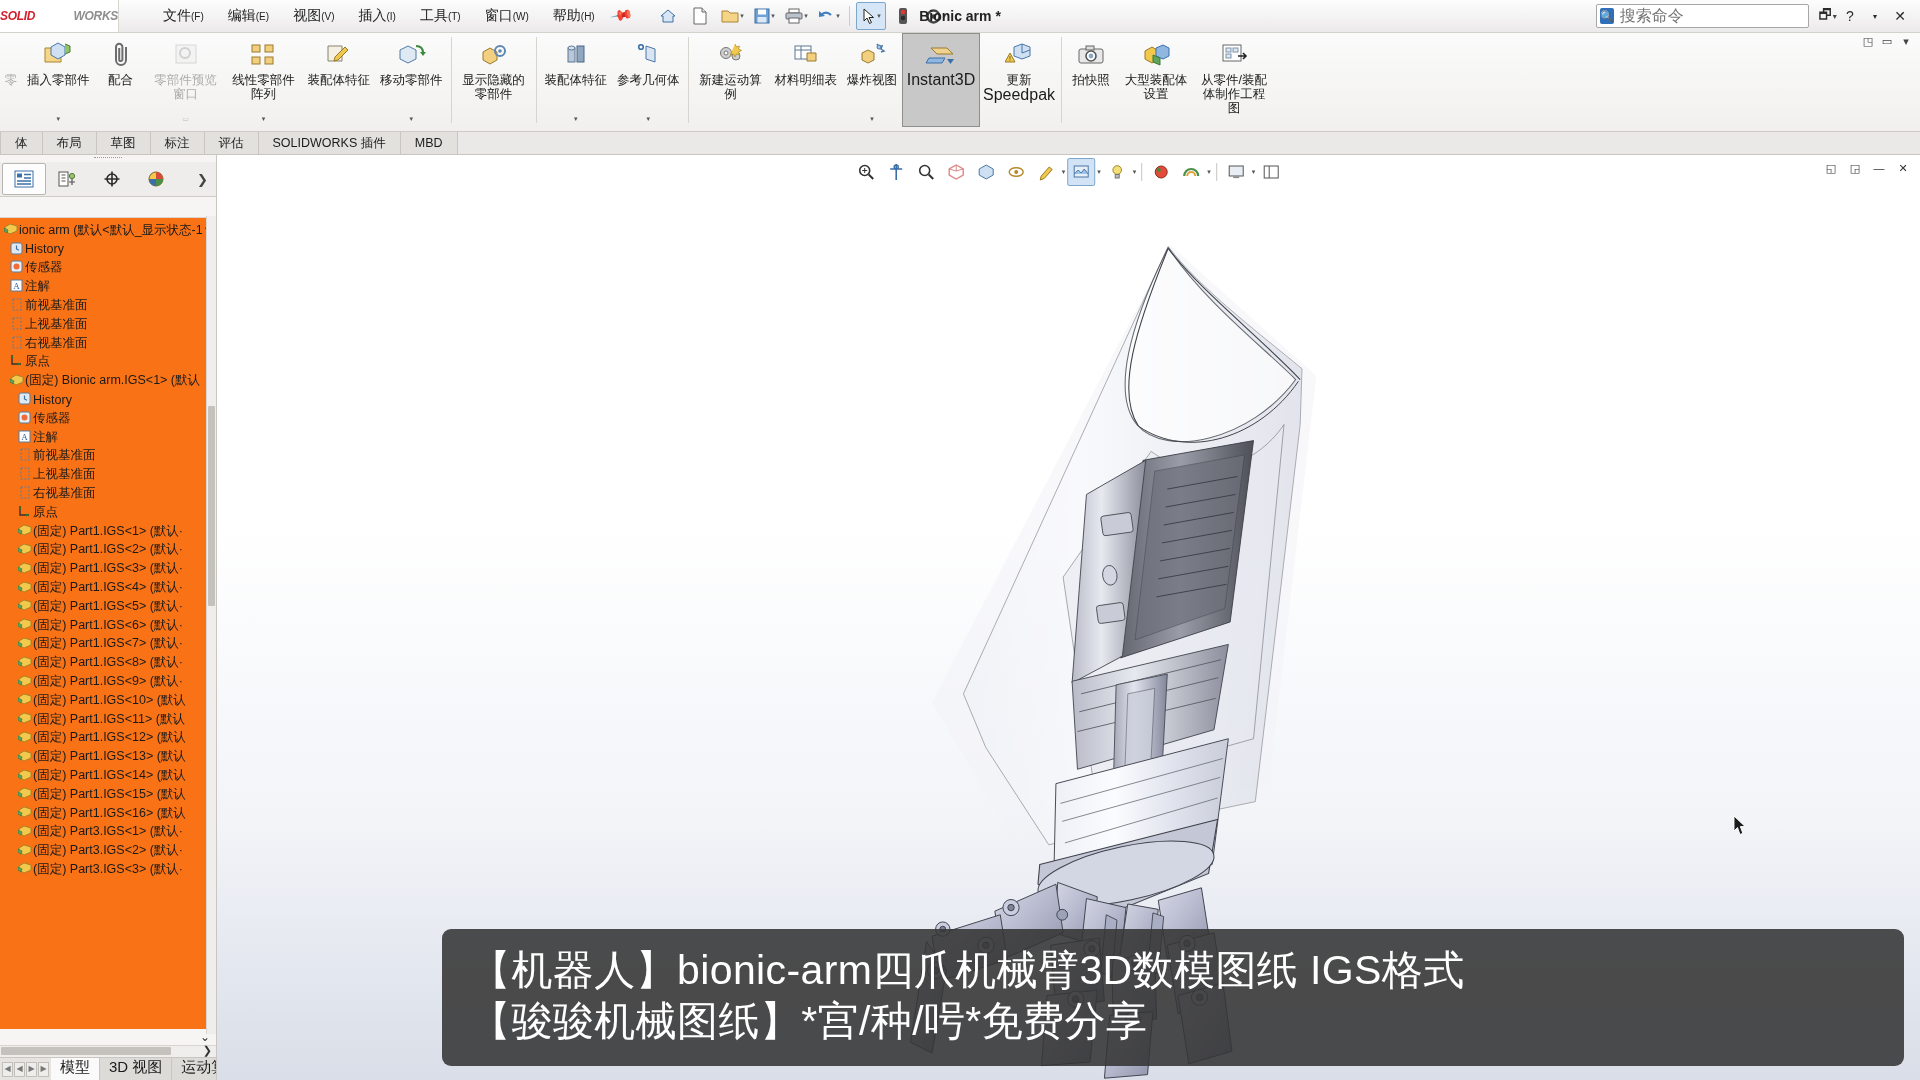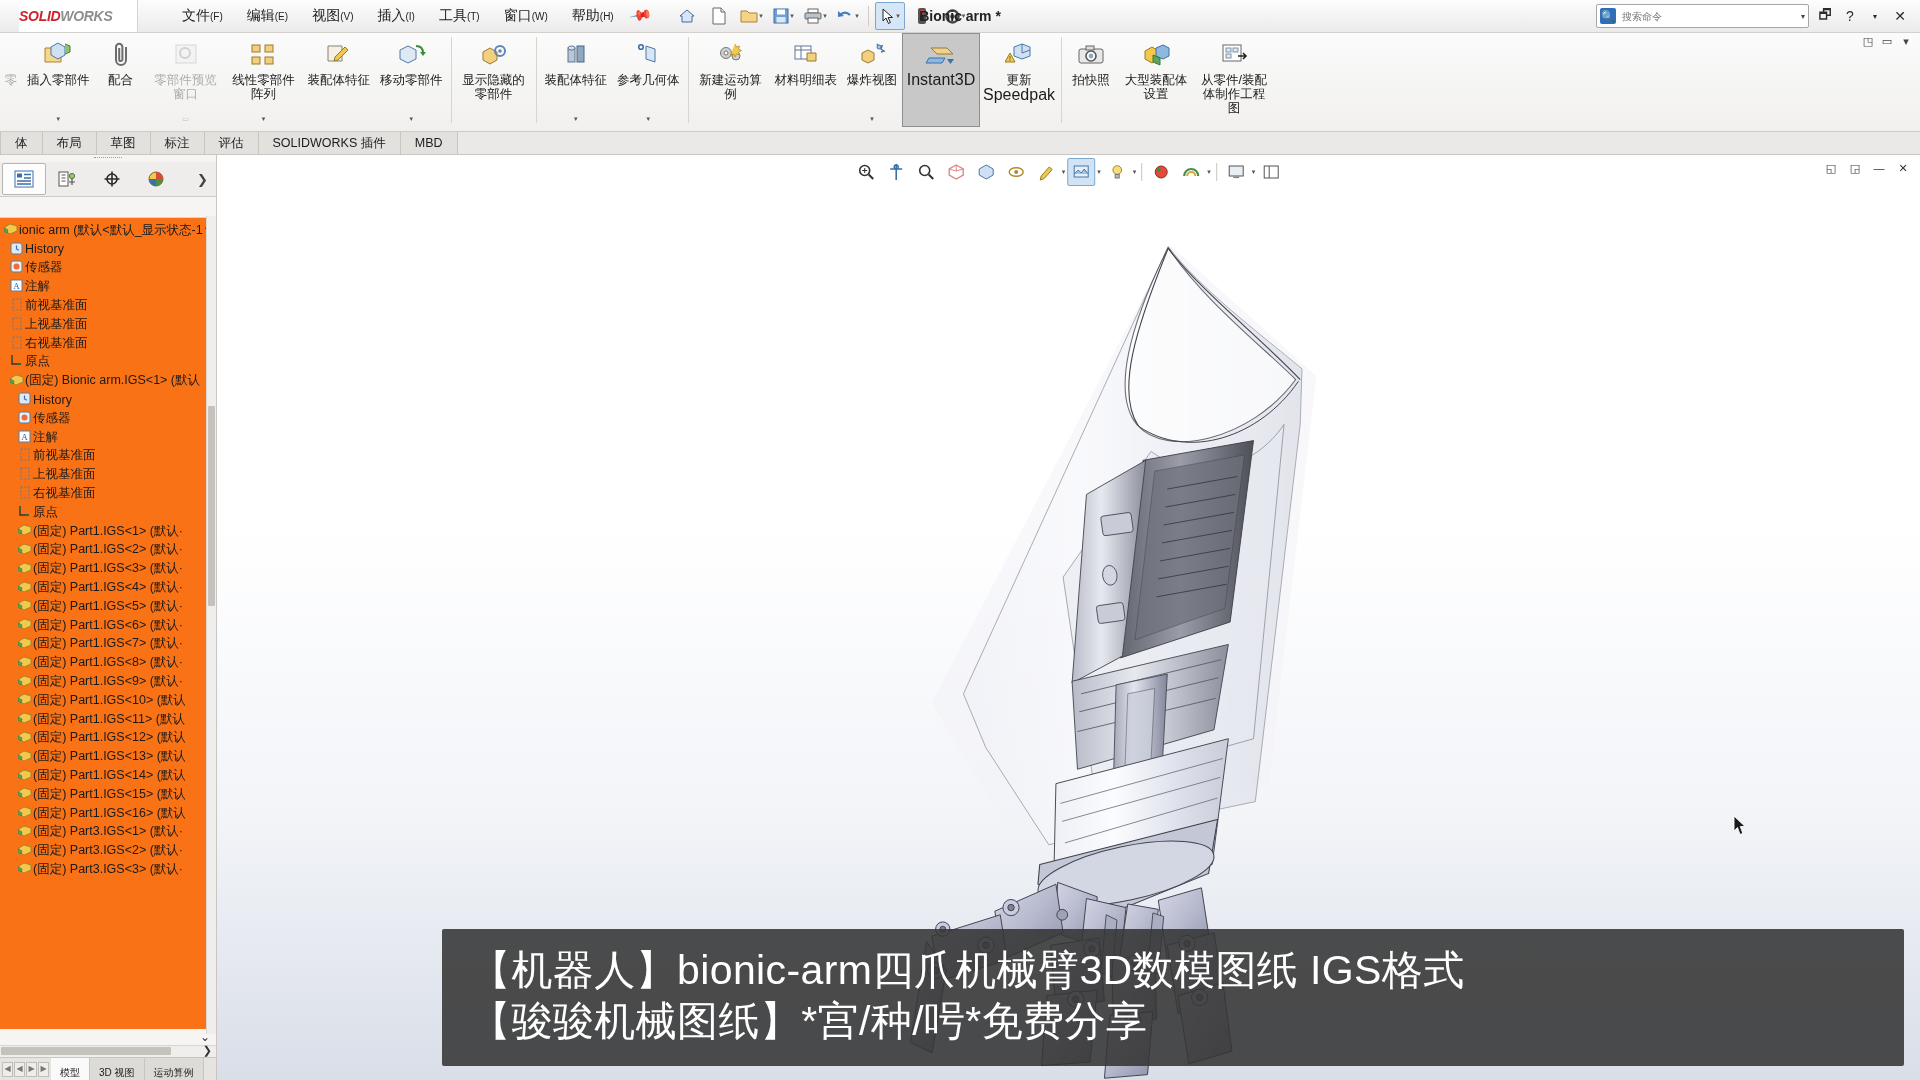--- a/index.html
+++ b/index.html
@@ -12,22 +12,22 @@
   .app{position:relative;width:1920px;height:1080px;display:flex;flex-direction:column;}
 
   
   .titlebar{
     height:32px;flex:0 0 32px;display:flex;align-items:center;
     background:linear-gradient(#fdfdfd,#eceaea);border-bottom:1px solid #d4d1cd;
     position:relative;
   }
   .sw-logo{
     width:118px;height:32px;background:#ffffff;display:flex;align-items:center;
-    justify-content:flex-start;border-right:1px solid #d8d5d1;
-    font-weight:bold;font-style:italic;font-size:14px;letter-spacing:-.3px;margin-left:19px;
+    justify-content:space-between;border-right:1px solid #d8d5d1;
+    font-weight:bold;font-style:italic;font-size:12px;letter-spacing:-.3px;
   }
   .sw-logo .red{color:#d21f2b;}
   .sw-logo .gray{color:#8e8e8e;}
   .menus{display:flex;align-items:center;margin-left:32px;gap:0px;}
   .menus .mi{padding:4px 12px;font-size:14px;color:#222;white-space:nowrap;cursor:default;}
   .menus .mi sub{font-size:10px;vertical-align:baseline;}
   .pin-icon{margin-left:6px;color:#3a6ea5;font-size:15px;transform:rotate(35deg);}
   .tb-tools{display:flex;align-items:center;gap:2px;margin-left:22px;}
   .tb-btn{
     width:28px;height:26px;display:flex;align-items:center;justify-content:center;
@@ -43,21 +43,21 @@
   .tb-right{margin-left:auto;display:flex;align-items:center;gap:4px;padding-right:8px;}
   .searchbox{
     width:205px;height:22px;border:1px solid #a7a6aa;background:#fff;border-radius:2px;
     display:flex;align-items:center;padding:0 3px;gap:4px;
   }
   .searchbox .sicon{
     width:16px;height:16px;background:#2f6fba;color:#fff;border-radius:2px;
     display:flex;align-items:center;justify-content:center;font-size:11px;
   }
   .searchbox input{
-    border:0;outline:0;flex:1;font-size:10px;color:#6f6f6f;background:transparent;
+    border:0;outline:0;flex:1;font-size:16px;color:#6f6f6f;background:transparent;
     font-family:inherit;
   }
   .searchbox .dd{font-size:8px;color:#444;}
   .help-grp{display:flex;align-items:center;gap:1px;}
   .help-grp .hb{width:24px;height:24px;display:flex;align-items:center;justify-content:center;font-size:14px;color:#2b2b2b;}
 
   
   .ribbon{
     height:98px;flex:0 0 98px;background:linear-gradient(#fbfbfb,#f1f0ee);
     border-bottom:1px solid #cfccc8;display:flex;align-items:flex-start;
@@ -133,21 +133,21 @@
   .fm-vthumb{position:absolute;top:190px;left:1px;width:7px;height:200px;background:#c5c2be;border-radius:1px;}
   .fm-hscroll{height:11px;background:#f0eeec;border-top:1px solid #d9d6d2;position:relative;}
   .fm-hthumb{position:absolute;left:1px;top:1px;width:170px;height:8px;background:#c5c2be;border-radius:1px;}
   .fm-arrow-row{height:16px;display:flex;align-items:center;justify-content:flex-end;padding-right:6px;font-size:12px;color:#333;background:#f6f5f4;}
   .fm-bottom-tabs{
     height:22px;display:flex;align-items:stretch;background:#e6e4e1;border-top:1px solid #c9c6c2;
   }
   .fmb-nav{display:flex;align-items:center;padding:0 2px;gap:1px;}
   .fmb-nav span{font-size:8px;color:#777;width:9px;text-align:center;border:1px solid #c2bfbb;background:#ededeb;height:13px;line-height:12px;}
   .fmb-tab{
-    display:flex;align-items:flex-end;padding:0 9px;font-size:10px;color:#1a1a1a;
+    display:flex;align-items:flex-start;padding:0 9px;font-size:15px;color:#1a1a1a;
     border-right:1px solid #c9c6c2;background:#dddbd8;white-space:nowrap;cursor:default;
   }
   .fmb-tab.sel{background:#fafafa;}
 
   
   .gfx{
     flex:1 1 auto;position:relative;overflow:hidden;
     background:linear-gradient(#ffffff 0%,#ffffff 40%,#f2f4f8 72%,#d9dee8 100%);
   }
   .gfx-toolbar{
@@ -173,21 +173,21 @@
   .model-svg{position:absolute;left:0;top:0;width:100%;height:100%;}
 
   .cursor{
     position:absolute;left:1516px;top:660px;width:14px;height:21px;z-index:9;
     pointer-events:none;
   }
 
   
   .caption{
     position:absolute;left:225px;bottom:14px;width:1462px;
-    background:rgba(52,52,52,.88);border-radius:2px;padding:16px 28px 18px;
+    background:rgba(52,52,52,.88);border-radius:9px;padding:16px 28px 18px;
     box-sizing:border-box;z-index:8;
   }
   .cap-line{
     color:#ffffff;font-size:41px;line-height:1.26;font-weight:500;white-space:nowrap;
     letter-spacing:.4px;
   }
 
   
   .status{
     height:20px;flex:0 0 20px;background:#e9e7e4;border-top:1px solid #c9c6c2;

